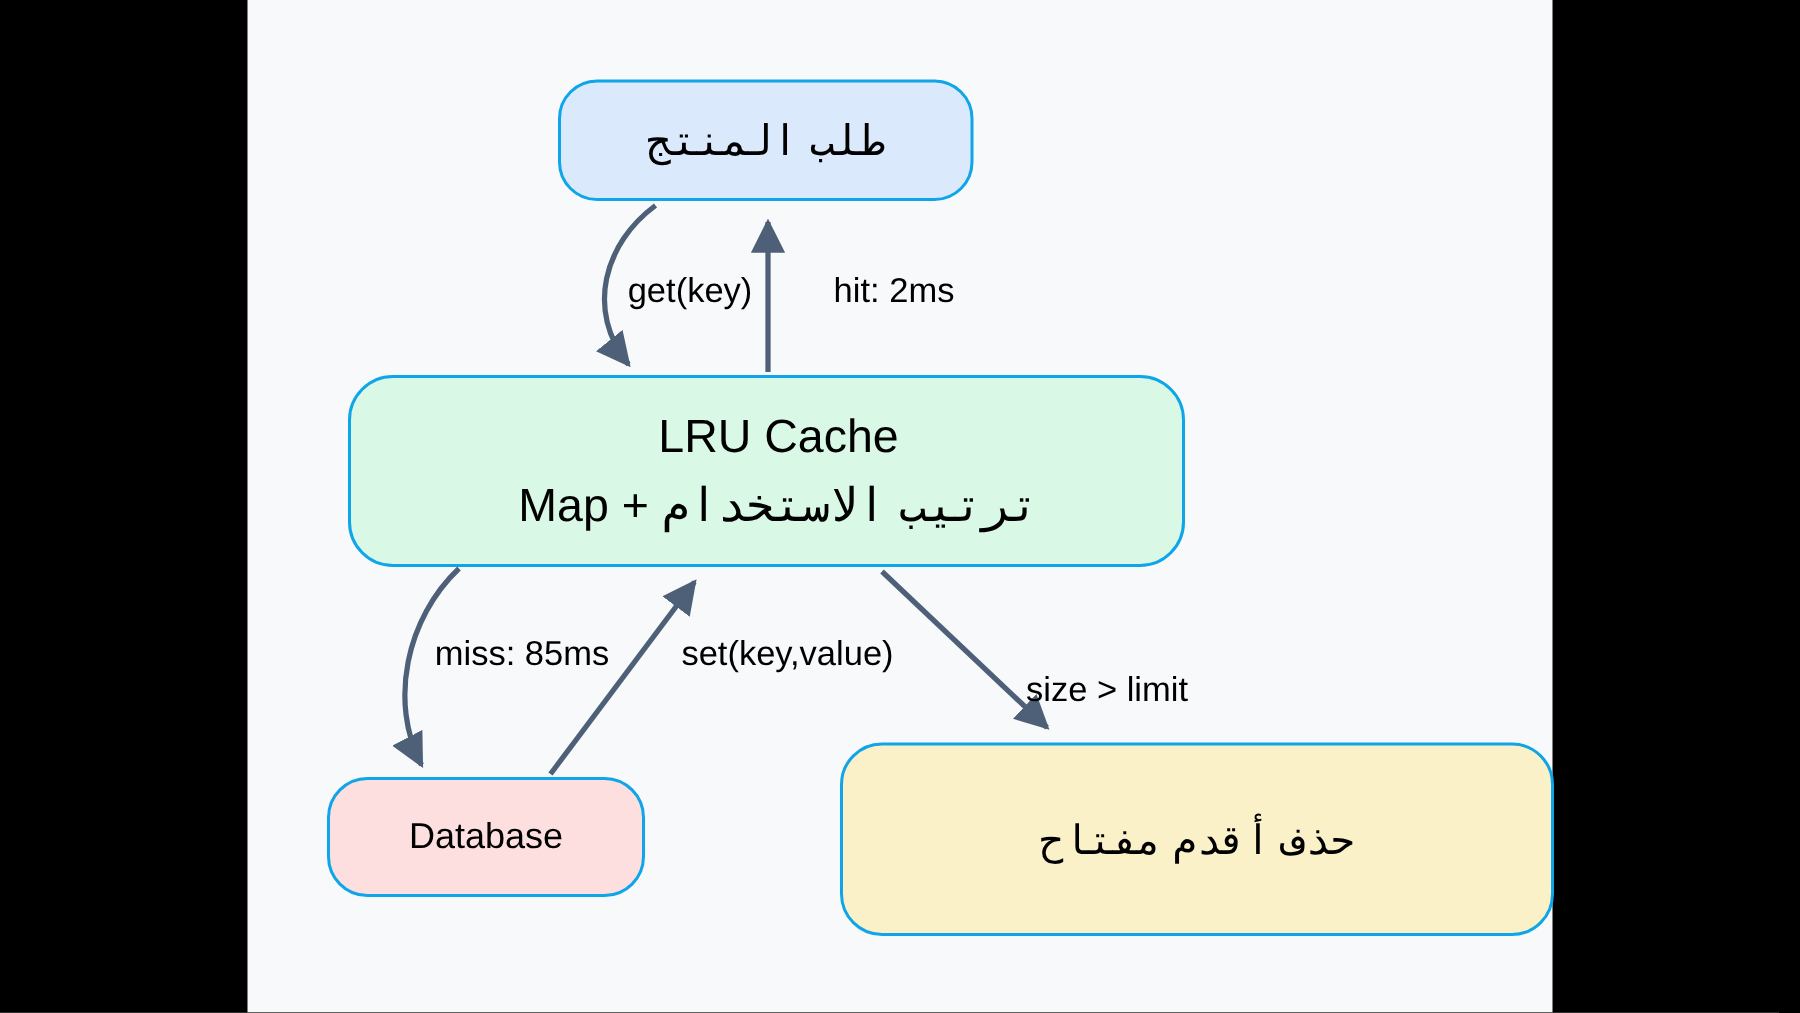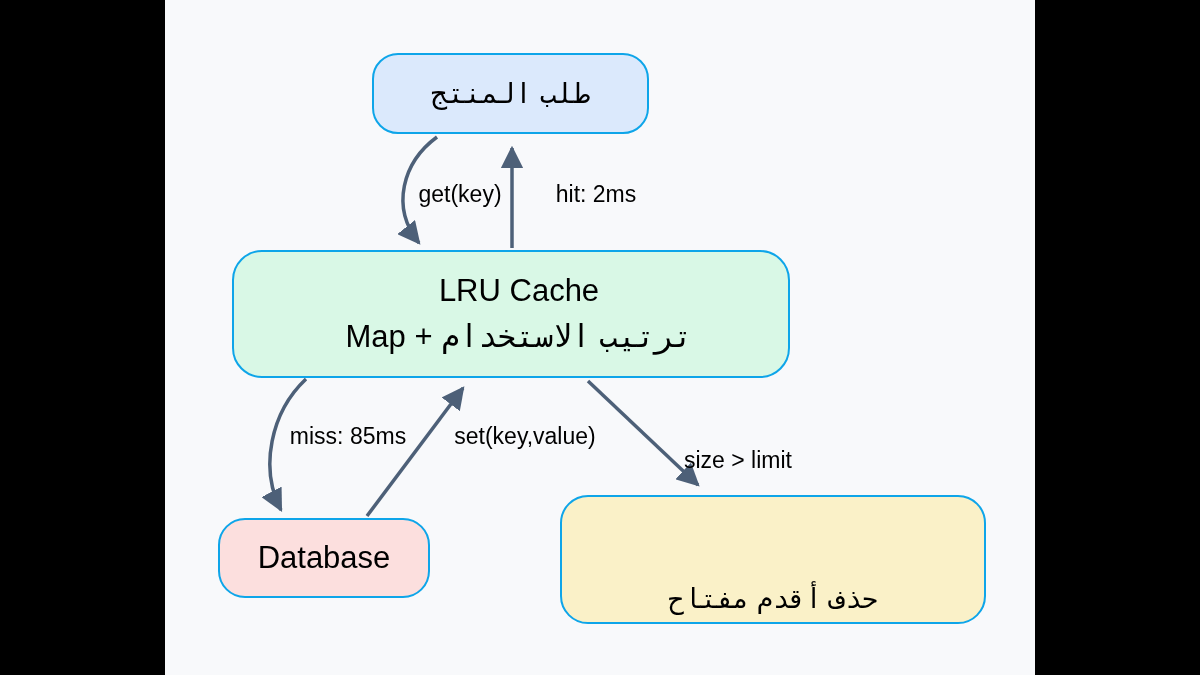--- a/index.html
+++ b/index.html
@@ -58,30 +58,29 @@
     background: #d9f8e6;
     border-radius: 30px;
     font-size: 31px;
     line-height: 46px;
     padding-left: 16px;
   }
   .node-database {
     left: 218px; top: 518px; width: 212px; height: 80px;
     background: #fcdfde;
     border-radius: 27px;
-    font-size: 31px;
+    font-size: 24px;
   }
   .node-evict {
-    left: 560px; top: 495px; width: 426px; height: 129px;
+    left: 560px; top: 495px; width: 476px; height: 129px;
     background: #faf1c8;
     border-radius: 28px;
     font-size: 27px;
     line-height: 46px;
     letter-spacing: 1px;
-    justify-content: flex-end;
   }
   .edge-label {
     position: absolute;
     transform: translate(-50%, -50%);
     font-size: 23px;
     color: #000000;
     white-space: nowrap;
     font-family: "Liberation Sans", sans-serif;
   }
   .lbl-get  { left: 460px; top: 194px; }

